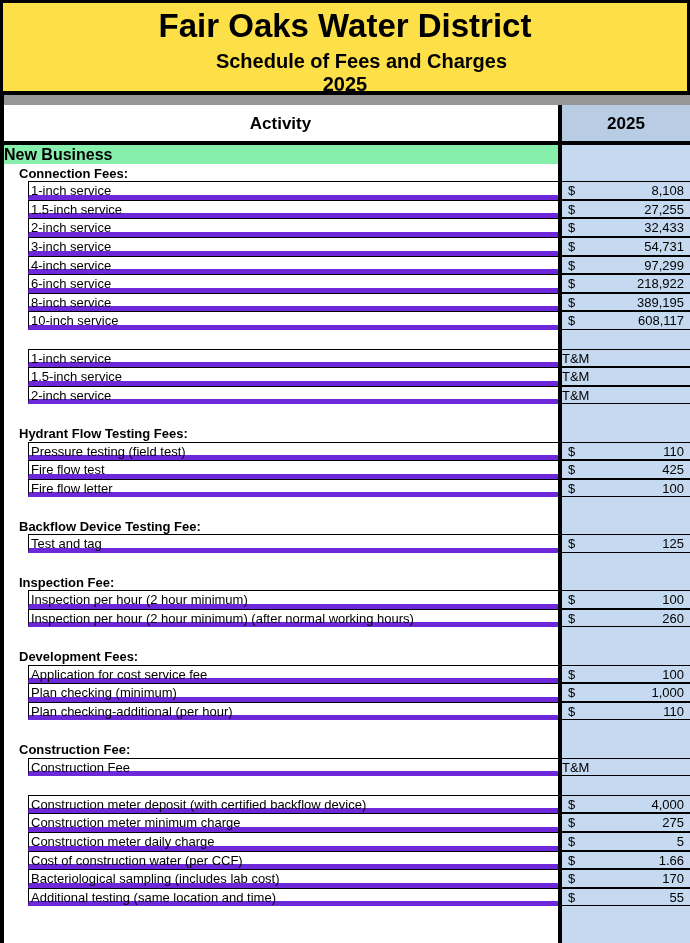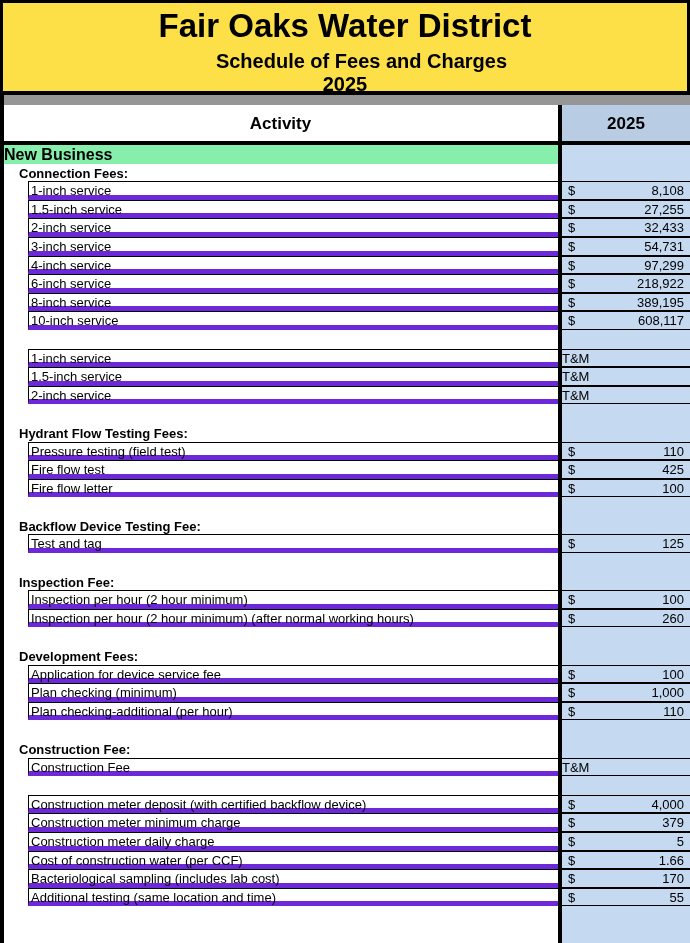--- a/index.html
+++ b/index.html
@@ -241,21 +241,21 @@
         <div class="val">
           <span class="cur">$</span>
           <span class="num">260</span>
         </div>
       </div>
       <div class="row spacer"></div>
       <div class="row group">
         <div class="label">Development Fees:</div>
       </div>
       <div class="row item">
-        <div class="label">Application for device service fee</div>
+        <div class="label">Application for cost service fee</div>
         <div class="val">
           <span class="cur">$</span>
           <span class="num">100</span>
         </div>
       </div>
       <div class="row item">
         <div class="label">Plan checking (minimum)</div>
         <div class="val">
           <span class="cur">$</span>
           <span class="num">1,000</span>
@@ -283,21 +283,21 @@
         <div class="label">Construction meter deposit (with certified backflow device)</div>
         <div class="val">
           <span class="cur">$</span>
           <span class="num">4,000</span>
         </div>
       </div>
       <div class="row item">
         <div class="label">Construction meter minimum charge</div>
         <div class="val">
           <span class="cur">$</span>
-          <span class="num">379</span>
+          <span class="num">275</span>
         </div>
       </div>
       <div class="row item">
         <div class="label">Construction meter daily charge</div>
         <div class="val">
           <span class="cur">$</span>
           <span class="num">5</span>
         </div>
       </div>
       <div class="row item">

